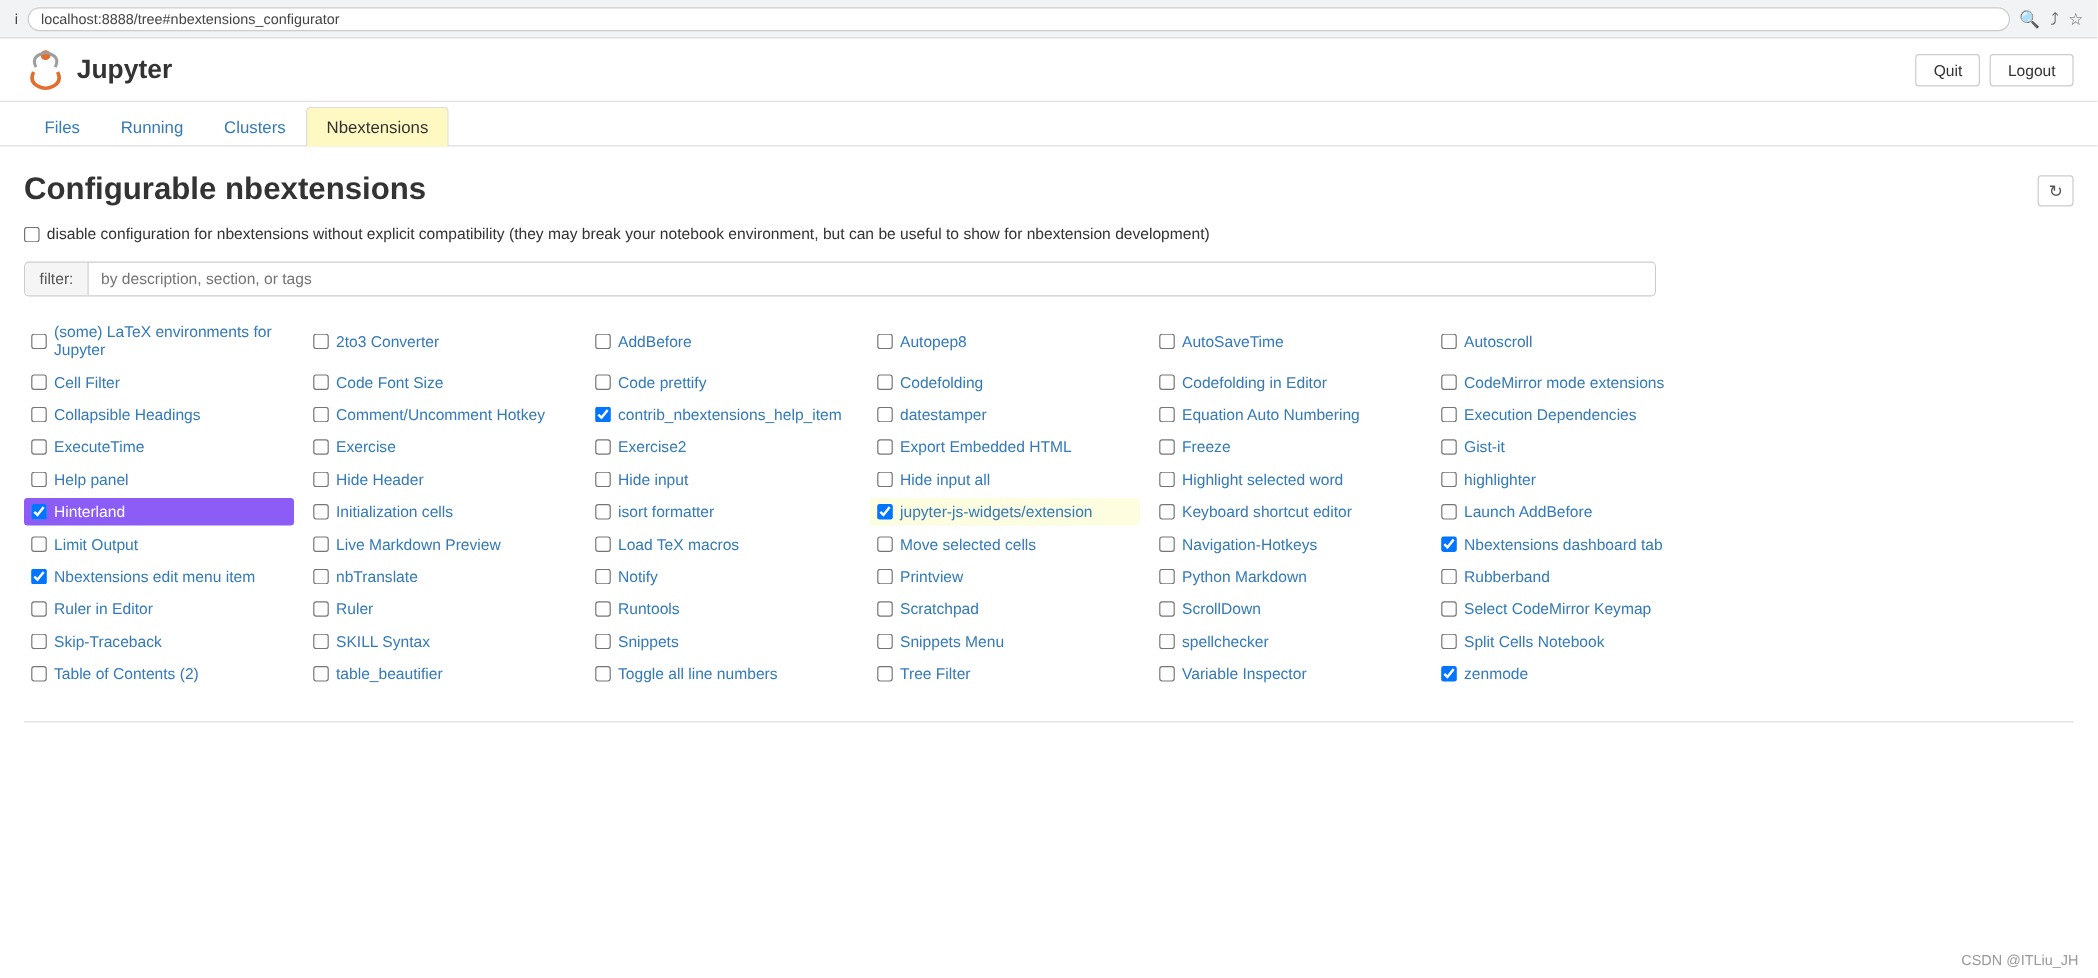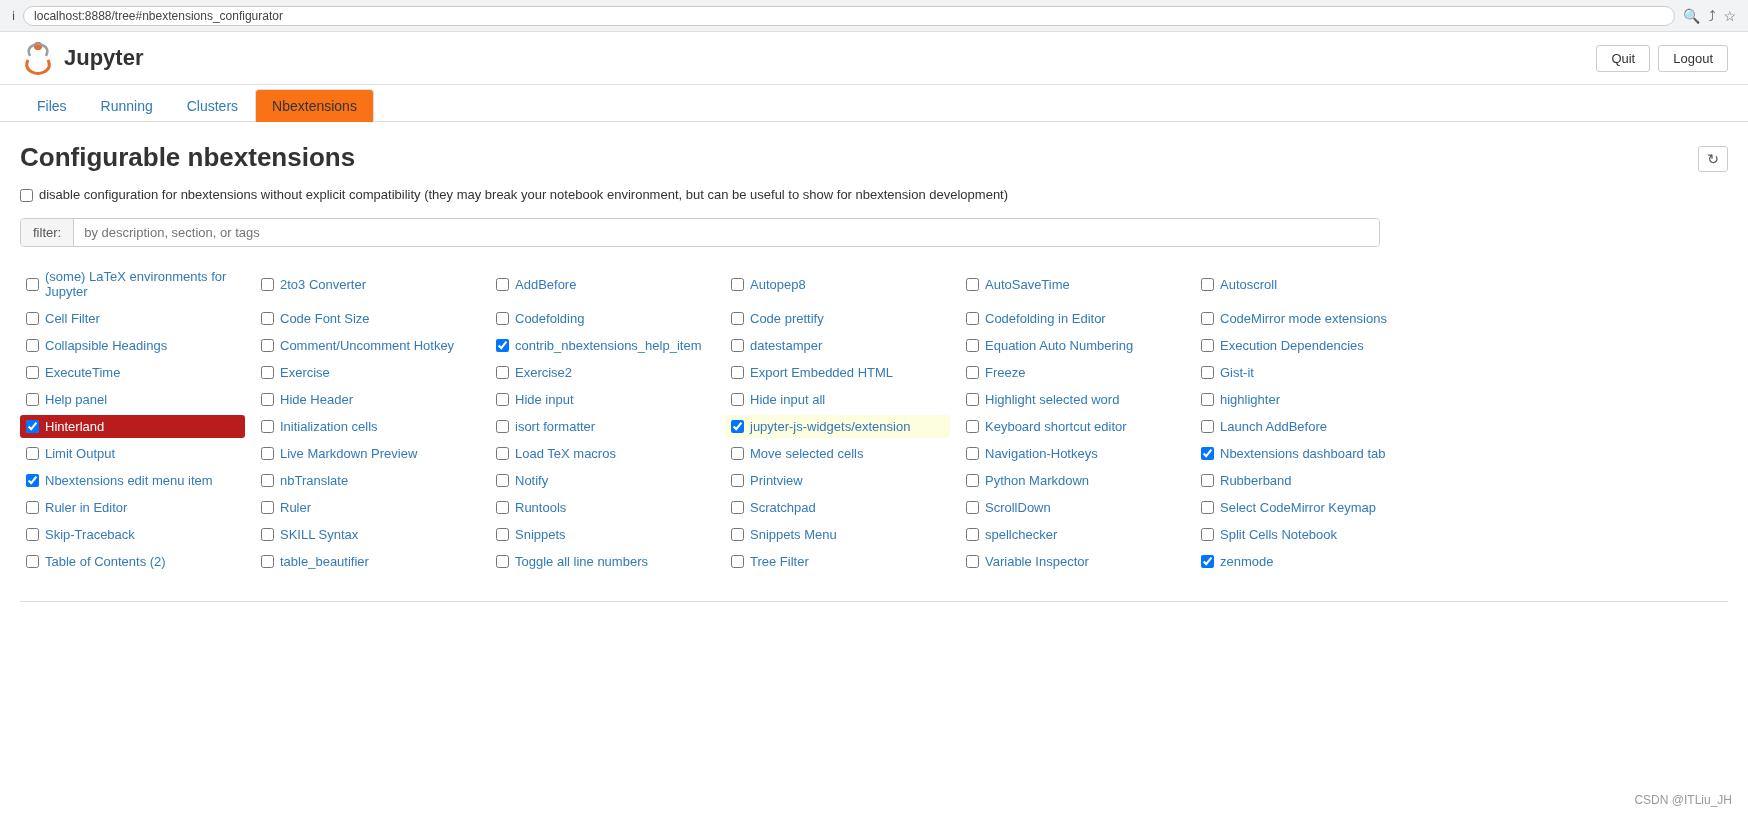--- a/index.html
+++ b/index.html
@@ -48,21 +48,21 @@
       cursor: pointer;
       font-size: 14px;
       color: #337ab7;
       border: 1px solid transparent;
       border-bottom: none;
       margin-bottom: -1px;
       text-decoration: none;
     }
     .nav-tab.active {
       color: #333;
-      background: #f97316;
+      background: #fef9c3;
       border-color: #ddd #ddd #fff;
       border-radius: 4px 4px 0 0;
     }
 
     .content {
       padding: 20px 20px 20px 20px;
     }
 
     .page-title {
       font-size: 26px;
@@ -125,21 +125,21 @@
 
     .ext-item {
       display: flex;
       align-items: center;
       padding: 4px 6px;
       cursor: pointer;
       border-radius: 3px;
       font-size: 13px;
     }
     .ext-item.highlighted {
-      background: #b91c1c;
+      background: #8b5cf6;
       color: #fff;
     }
     .ext-item.highlighted a { color: #fff !important; }
     .ext-item.yellowish { background: #fdfde0; }
 
     .ext-item input[type=checkbox] {
       margin-right: 6px;
       flex-shrink: 0;
     }
     .ext-item a {
@@ -242,25 +242,25 @@
       <div class="ext-item">
         <input type="checkbox" style="">
         <a href="#">Cell Filter</a>
       </div>
       <div class="ext-item">
         <input type="checkbox" style="">
         <a href="#">Code Font Size</a>
       </div>
       <div class="ext-item">
         <input type="checkbox" style="">
+        <a href="#">Code prettify</a>
+      </div>
+      <div class="ext-item">
+        <input type="checkbox" style="">
         <a href="#">Codefolding</a>
-      </div>
-      <div class="ext-item">
-        <input type="checkbox" style="">
-        <a href="#">Code prettify</a>
       </div>
       <div class="ext-item">
         <input type="checkbox" style="">
         <a href="#">Codefolding in Editor</a>
       </div>
       <div class="ext-item">
         <input type="checkbox" style="">
         <a href="#">CodeMirror mode extensions</a>
       </div>
       <div class="ext-item">

